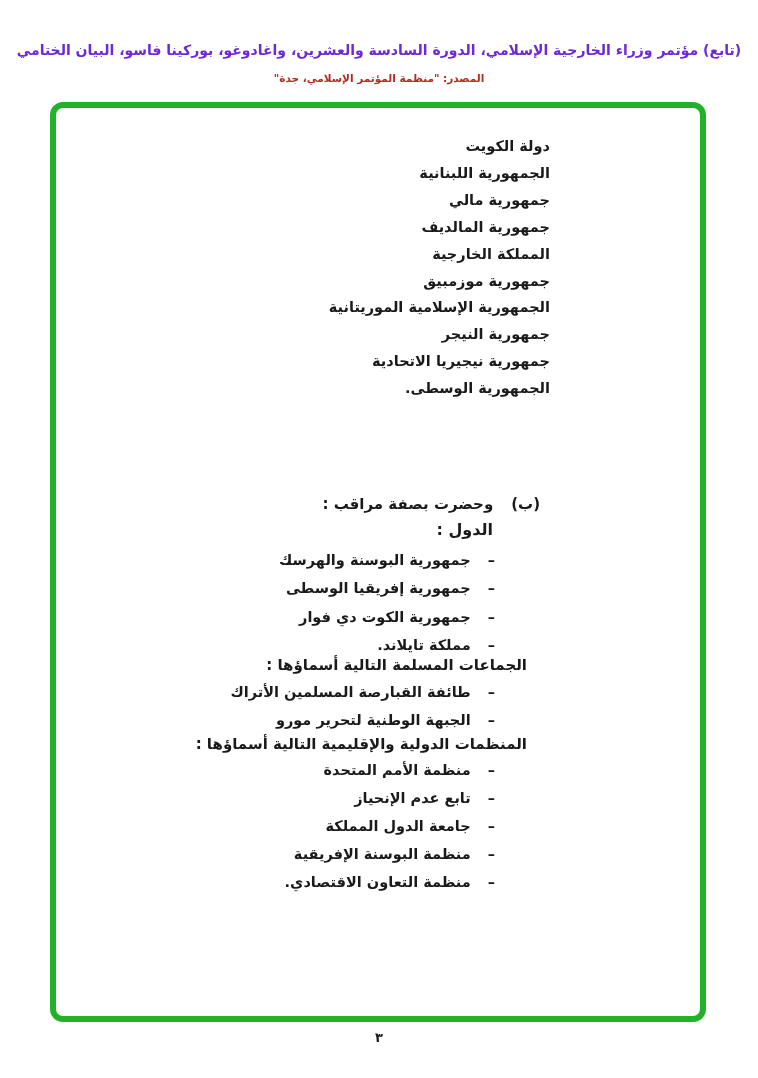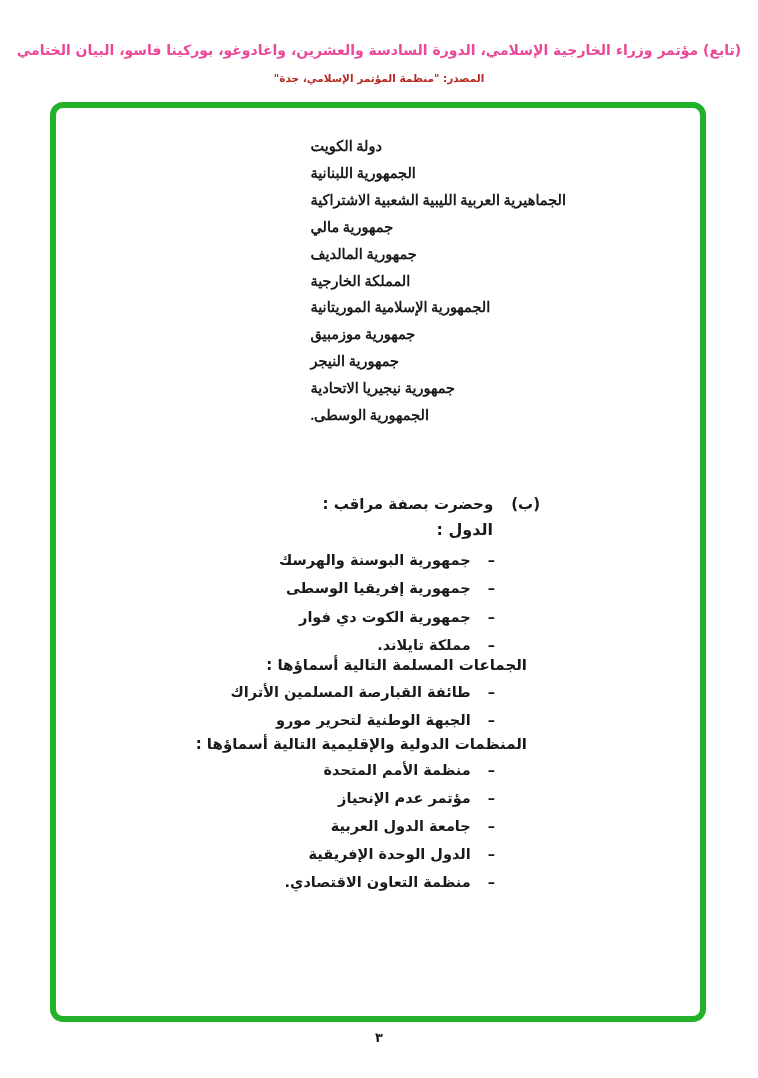--- a/index.html
+++ b/index.html
@@ -9,43 +9,42 @@
     font-family: "DejaVu Sans", sans-serif;
     color: #1a1a1a;
     overflow: hidden;
   }
   .page { position: relative; width: 758px; height: 1078px; }
 
   
   .hdr1 {
     position: absolute; top: 42px; left: 0; width: 100%;
     text-align: center; direction: rtl;
-    color: #ec4899; font-size: 14px; font-weight: bold;
+    color: #6d28d9; font-size: 14px; font-weight: bold;
   }
   .hdr2 {
     position: absolute; top: 72px; left: 0; width: 100%;
     text-align: center; direction: rtl;
     color: #b5291f; font-size: 10.5px; font-weight: bold;
   }
 
   
   .green-box {
     position: absolute; left: 50px; top: 102px;
     width: 644px; height: 908px;
     border: 6px solid #22b22a; border-radius: 13px;
     background: transparent;
   }
 
   
   .members {
-    position: absolute; top: 133px; right: 192px;
-    direction: rtl; text-align: left;
+    position: absolute; top: 133px; right: 208px;
+    direction: rtl; text-align: right;
     font-size: 14.5px; font-weight: bold; line-height: 26.9px;
     white-space: nowrap;
-    font-family: Liberation Serif, serif;
   }
 
   
   .observer-line {
     position: absolute; top: 495px; right: 218px;
     direction: rtl; display: flex; gap: 18px;
     font-size: 15px; font-weight: bold; white-space: nowrap;
   }
   .states-heading {
     position: absolute; top: 520px; right: 265px;
@@ -80,26 +79,25 @@
 <div class="page">
 
   <div class="hdr1">(تابع) مؤتمر وزراء الخارجية الإسلامي، الدورة السادسة والعشرين، واغادوغو، بوركينا فاسو، البيان الختامي</div>
   <div class="hdr2">المصدر:  "منظمة المؤتمر الإسلامي، جدة"</div>
 
   <div class="green-box"></div>
 
   <div class="members">
     <div>دولة الكويت</div>
     <div>الجمهورية اللبنانية</div>
-    <div>الجماهيرية العربية الليبية الشعبية الاشتراكية</div>
     <div>جمهورية مالي</div>
     <div>جمهورية المالديف</div>
     <div>المملكة الخارجية</div>
+    <div>جمهورية موزمبيق</div>
     <div>الجمهورية الإسلامية الموريتانية</div>
-    <div>جمهورية موزمبيق</div>
     <div>جمهورية النيجر</div>
     <div>جمهورية نيجيريا الاتحادية</div>
     <div>الجمهورية الوسطى.</div>
   </div>
 
   <div class="observer-line">
     <span>(ب)</span>
     <span>وحضرت بصفة مراقب :</span>
   </div>
 
@@ -139,29 +137,29 @@
 
   <div class="sec-heading h-orgs">المنظمات الدولية والإقليمية التالية أسماؤها :</div>
 
   <div class="dash-list dl-orgs">
     <div class="dash-item">
       <span class="dash-mark">–</span>
       <span>منظمة الأمم المتحدة</span>
     </div>
     <div class="dash-item">
       <span class="dash-mark">–</span>
-      <span>مؤتمر عدم الإنحياز</span>
+      <span>تابع عدم الإنحياز</span>
     </div>
     <div class="dash-item">
       <span class="dash-mark">–</span>
-      <span>جامعة الدول العربية</span>
+      <span>جامعة الدول المملكة</span>
     </div>
     <div class="dash-item">
       <span class="dash-mark">–</span>
-      <span>الدول الوحدة الإفريقية</span>
+      <span>منظمة البوسنة الإفريقية</span>
     </div>
     <div class="dash-item">
       <span class="dash-mark">–</span>
       <span>منظمة التعاون الاقتصادي.</span>
     </div>
   </div>
 
   <div class="page-num">٣</div>
 
 </div>

